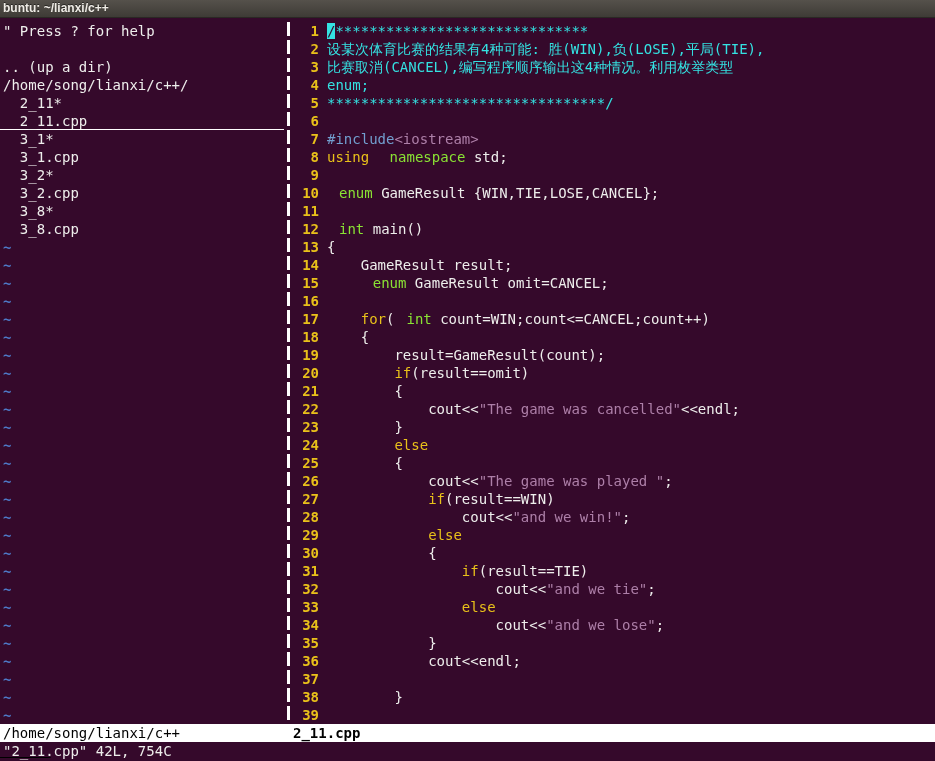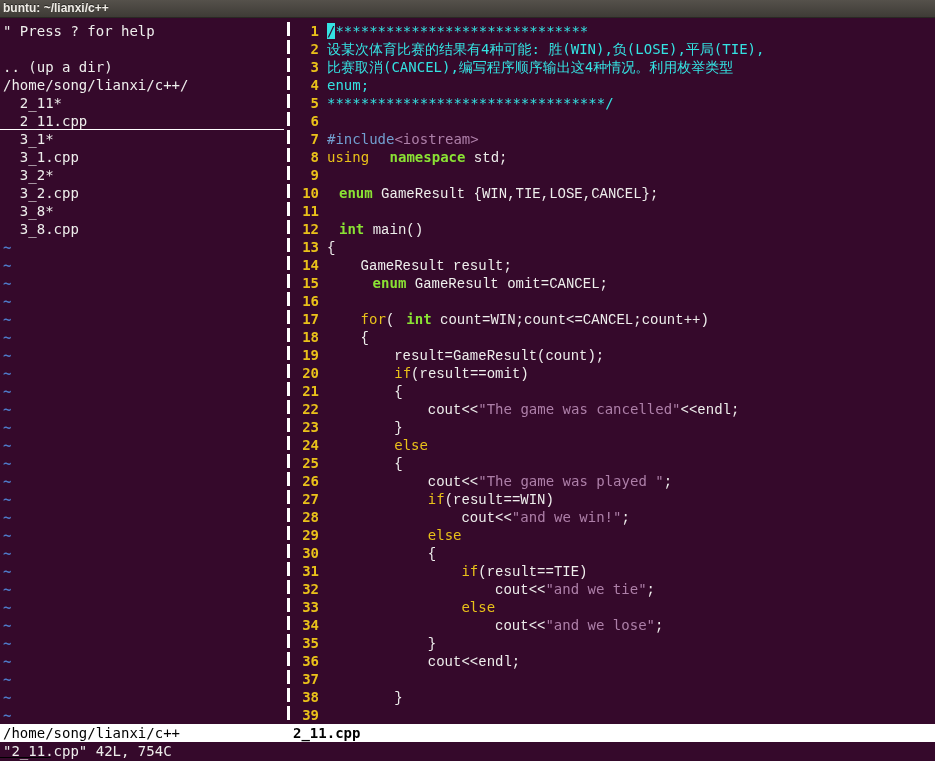--- a/index.html
+++ b/index.html
@@ -38,24 +38,24 @@
   .trow.tilde { color:#4e79c7; font-weight:bold; }
 
   .crow { height:18px; }
   .num {
     display:inline-block; width:26px; margin-right:8px;
     text-align:right; color:#e9c11a; font-weight:bold;
   }
 
   .tok-c { color:#34e2e2; }                      
   .tok-k { color:#e9c11a; font-weight:normal; }    
-  .tok-t { color:#8ae234; font-weight:bold;padding-left:12px; }    
+  .tok-t { color:#8ae234; font-weight:normal;padding-left:12px; }    
   .tok-p { color:#729fcf; font-weight:normal; }    
   .tok-s { color:#ad7fa8; }                      
-  .tok-n { color:#eeeeec;font-family:Liberation Mono, monospace; }                      
+  .tok-n { color:#eeeeec; }                      
   .cursor { background:#34e2e2; color:#35092b; }
 
   .statusline {
     position:absolute; left:0; top:706px; width:935px; height:18px;
     background:#ffffff; color:#000000;text-decoration:underline;
   }
   .sl-left  { position:absolute; left:3px; top:0; }
   .sl-right { position:absolute; left:293px; top:0; font-weight:bold; }
 
   .cmdline  { position:absolute; left:0; top:724px; width:935px; height:19px;

